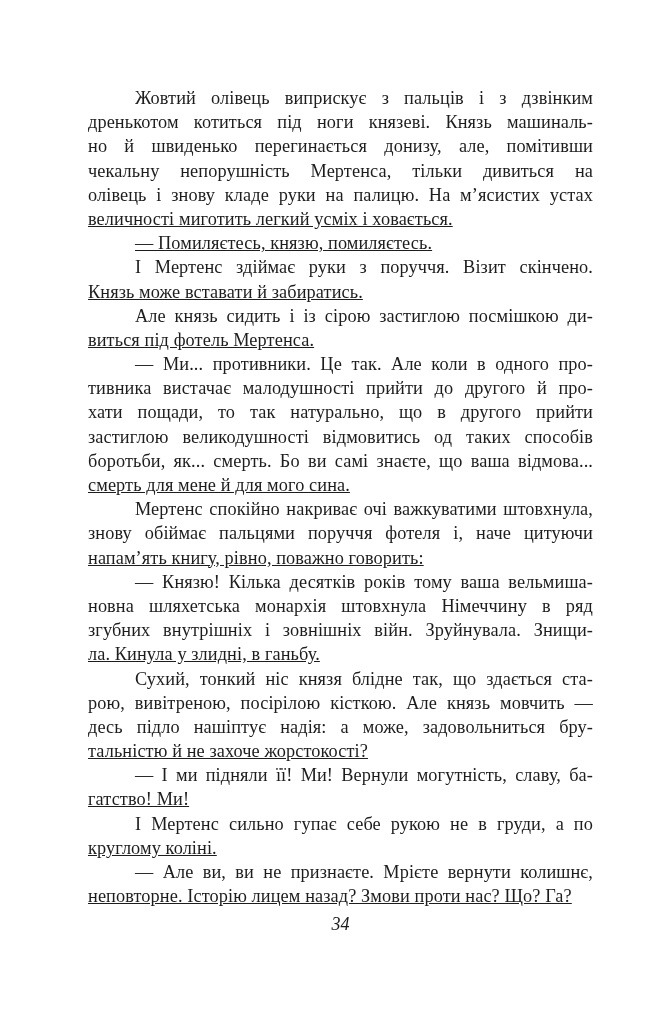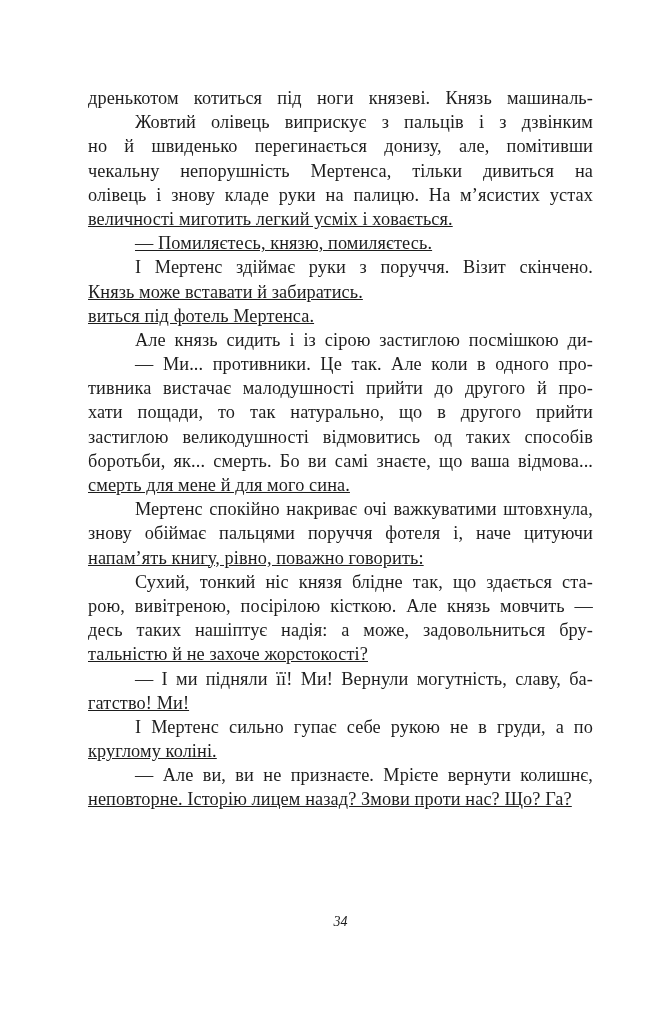--- a/index.html
+++ b/index.html
@@ -44,65 +44,71 @@
     text-align-last: left;
     text-decoration: underline;
   }
   .page-number {
     position: absolute;
     left: 88px;
     top: 914px;
     width: 505px;
     text-align: center;
     font-style: italic;
-    font-size: 14px;
+    font-size: 18px;
     color: #1d1d1d;
   }
 </style>
 </head>
 <body>
 
 <div class="page">
   <div class="text-block" id="text-block">
       <div class="paragraph">
+        <div class="line first">Жовтий олівець виприскує з пальців і з дзвінким</div>
         <div class="line">дренькотом котиться під ноги князеві. Князь машиналь-</div>
-        <div class="line first">Жовтий олівець виприскує з пальців і з дзвінким</div>
         <div class="line">но й швиденько перегинається донизу, але, помітивши</div>
         <div class="line">чекальну непорушність Мертенса, тільки дивиться на</div>
         <div class="line">олівець і знову кладе руки на палицю. На м’ясистих устах</div>
         <div class="line last">величності миготить легкий усміх і ховається.</div>
       </div>
       <div class="paragraph">
         <div class="line first last">— Помиляєтесь, князю, помиляєтесь.</div>
       </div>
       <div class="paragraph">
         <div class="line first">І Мертенс здіймає руки з поруччя. Візит скінчено.</div>
         <div class="line last">Князь може вставати й забиратись.</div>
       </div>
       <div class="paragraph">
+        <div class="line first">Але князь сидить і із сірою застиглою посмішкою ди-</div>
         <div class="line last">виться під фотель Мертенса.</div>
-        <div class="line first">Але князь сидить і із сірою застиглою посмішкою ди-</div>
       </div>
       <div class="paragraph">
         <div class="line first">— Ми... противники. Це так. Але коли в одного про-</div>
         <div class="line">тивника вистачає малодушності прийти до другого й про-</div>
         <div class="line">хати пощади, то так натурально, що в другого прийти</div>
         <div class="line">застиглою великодушності відмовитись од таких способів</div>
         <div class="line">боротьби, як... смерть. Бо ви самі знаєте, що ваша відмова...</div>
         <div class="line last">смерть для мене й для мого сина.</div>
       </div>
       <div class="paragraph">
         <div class="line first">Мертенс спокійно накриває очі важкуватими штовхнула,</div>
         <div class="line">знову обіймає пальцями поруччя фотеля і, наче цитуючи</div>
         <div class="line last">напам’ять книгу, рівно, поважно говорить:</div>
       </div>
       <div class="paragraph">
+        <div class="line first">— Князю! Кілька десятків років тому ваша вельмиша-</div>
+        <div class="line">новна шляхетська монархія штовхнула Німеччину в ряд</div>
+        <div class="line">згубних внутрішніх і зовнішніх війн. Зруйнувала. Знищи-</div>
+        <div class="line last">ла. Кинула у злидні, в ганьбу.</div>
+      </div>
+      <div class="paragraph">
         <div class="line first">Сухий, тонкий ніс князя блідне так, що здається ста-</div>
         <div class="line">рою, вивітреною, посірілою кісткою. Але князь мовчить —</div>
-        <div class="line">десь таких нашіптує надія: а може, задовольниться бру-</div>
+        <div class="line">десь підло нашіптує надія: а може, задовольниться бру-</div>
         <div class="line last">тальністю й не захоче жорстокості?</div>
       </div>
       <div class="paragraph">
         <div class="line first">— І ми підняли її! Ми! Вернули могутність, славу, ба-</div>
         <div class="line last">гатство! Ми!</div>
       </div>
       <div class="paragraph">
         <div class="line first">І Мертенс сильно гупає себе рукою не в груди, а по</div>
         <div class="line last">круглому коліні.</div>
       </div>

